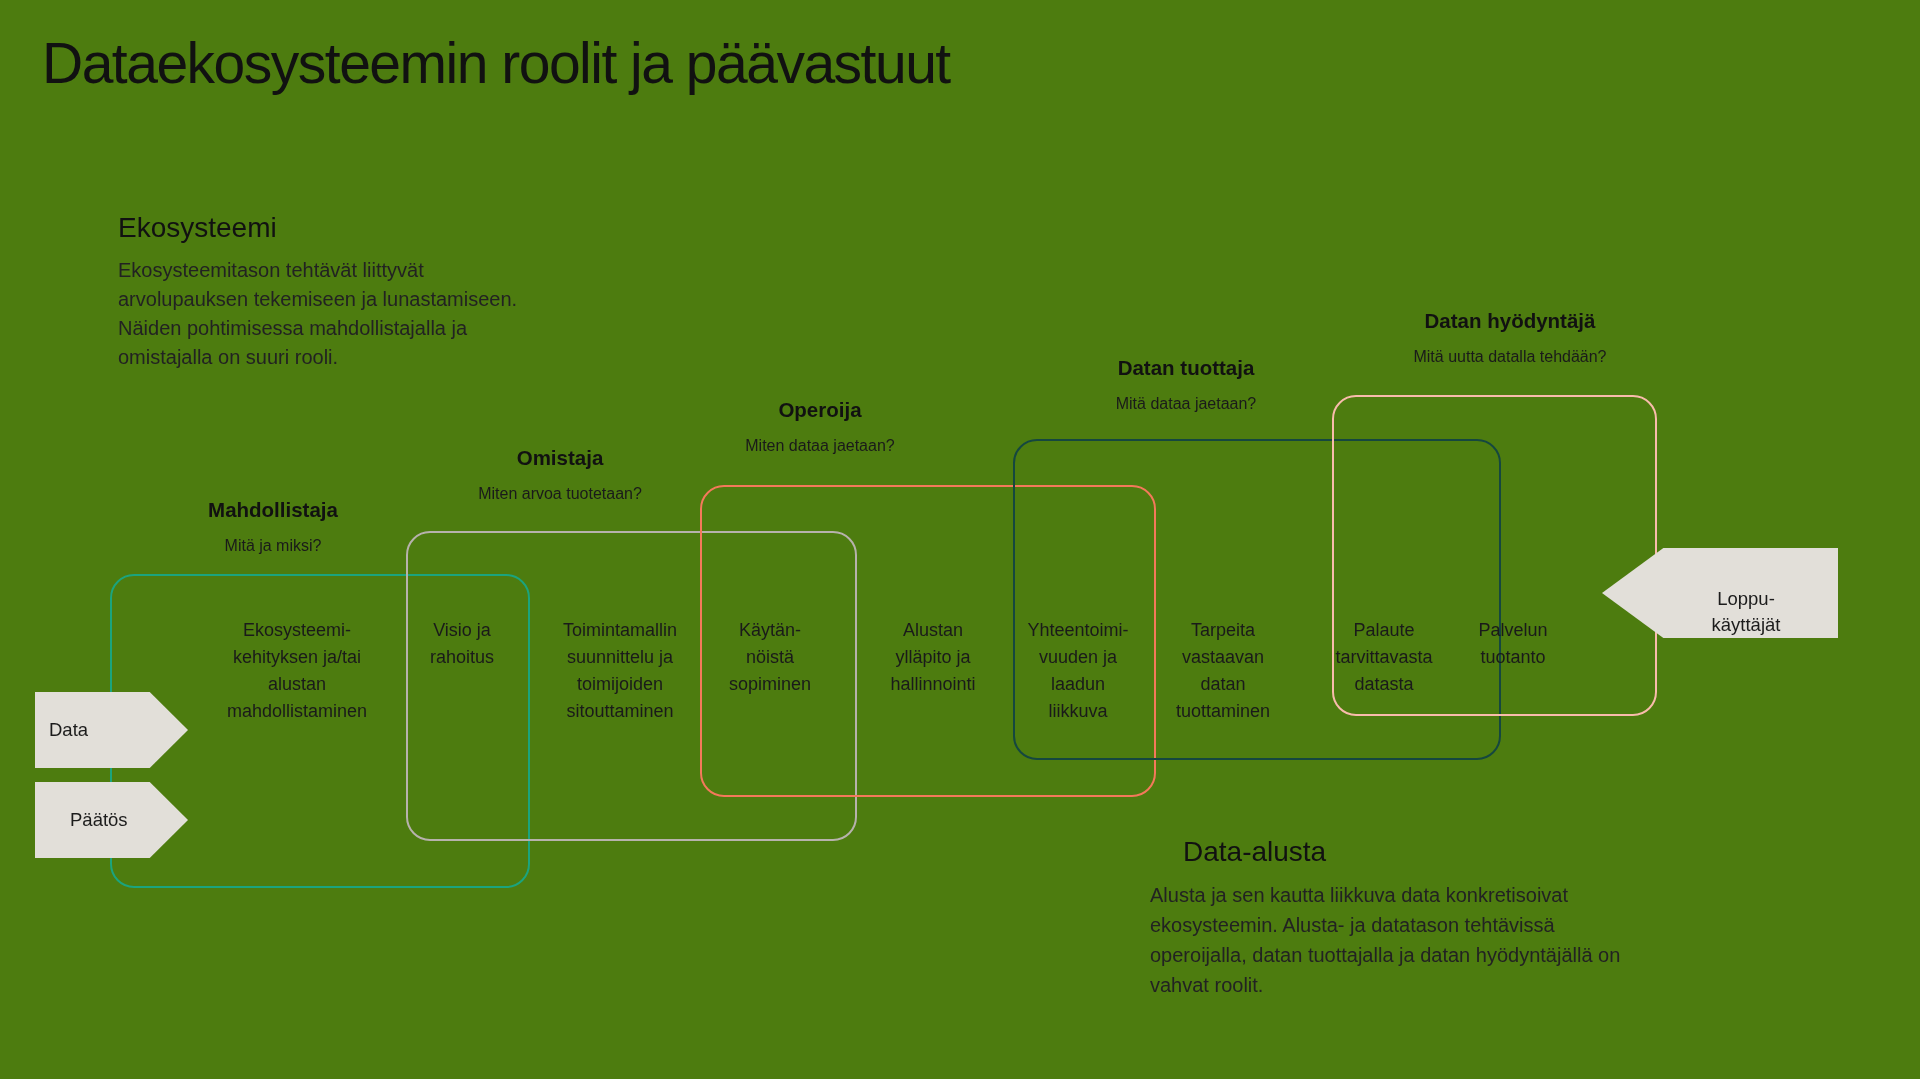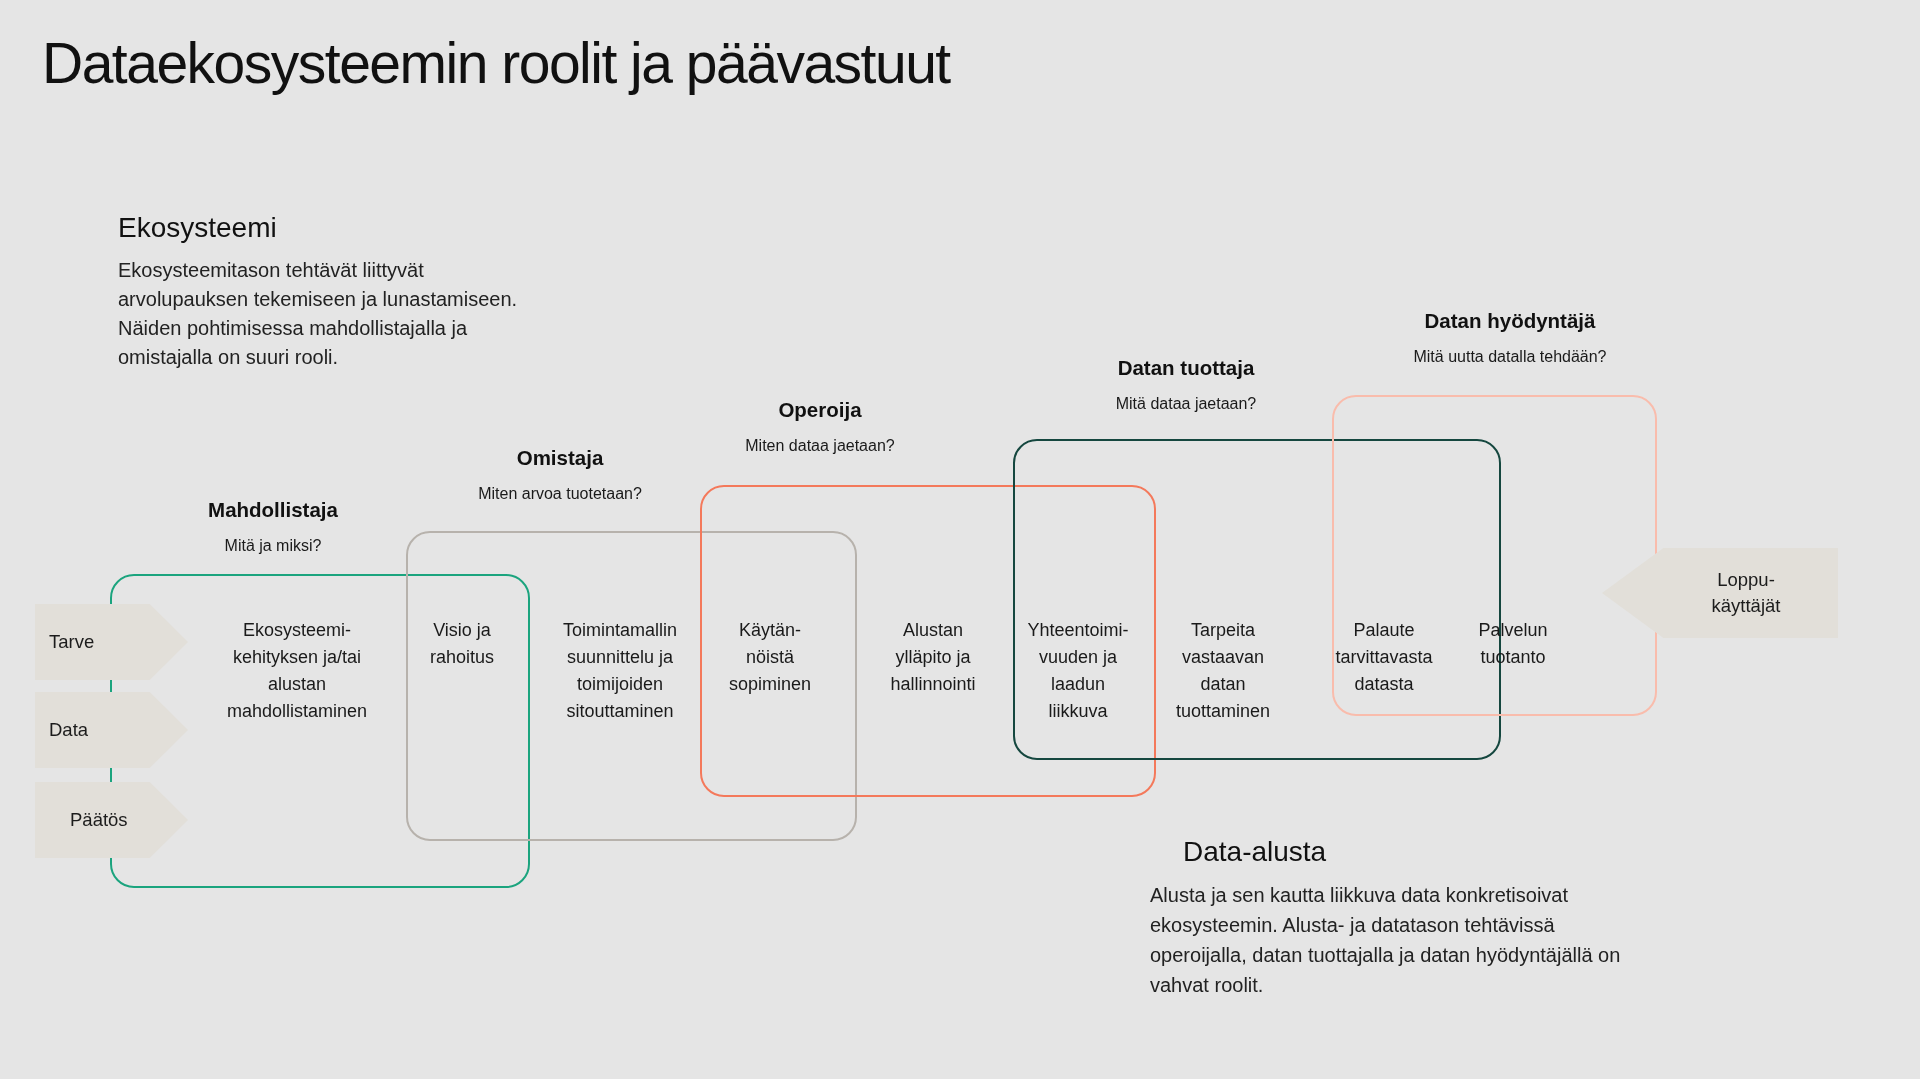--- a/index.html
+++ b/index.html
@@ -1,17 +1,17 @@
 <!DOCTYPE html>
 <html><head>
 <meta charset="utf-8">
 <style>
   html,body{margin:0;padding:0;background:#ffffff;}
   body{font-family:"Liberation Sans","DejaVu Sans",sans-serif;color:#1a1a1a;}
-  #canvas{position:relative;width:1920px;height:1079px;background:#e5e5e5;overflow:hidden;}
+  #canvas{position:relative;width:1920px;height:1079px;background:#4d7c0f;overflow:hidden;}
 
   .title{position:absolute;left:42px;top:30px;font-size:57px;font-weight:400;letter-spacing:-1.5px;color:#111;}
 
   .section-heading{position:absolute;font-size:28px;font-weight:400;color:#111;}
   .section-body{position:absolute;font-size:20px;line-height:29px;color:#222;}
 
   .role{position:absolute;text-align:center;width:360px;transform:translateX(-50%);}
   .role .name{font-weight:700;font-size:20.5px;line-height:26px;color:#111;}
   .role .q{font-size:16px;line-height:26px;margin-top:10px;color:#1a1a1a;}
 
@@ -24,21 +24,21 @@
 
   .task{position:absolute;top:617px;transform:translateX(-50%);text-align:center;
         font-size:18px;line-height:27px;white-space:pre-line;color:#1a1a1a;z-index:2;}
 
   .chev{position:absolute;background:#e2dfd9;display:flex;align-items:center;z-index:3;
         font-size:18.5px;color:#1c1c1c;}
   .chev.right{width:153px;height:76px;left:35px;padding-left:14px;box-sizing:border-box;
         clip-path:polygon(0 0,75% 0,100% 50%,75% 100%,0 100%);}
   .chev.left{width:236px;height:90px;left:1602px;top:548px;box-sizing:border-box;
         clip-path:polygon(0 50%,26% 0,100% 0,100% 100%,26% 100%);
-        justify-content:center;padding-left:52px;text-align:center;line-height:26px;white-space:pre-line;}
+        justify-content:center;padding-left:52px;text-align:center;line-height:26px;white-space:pre-line;align-items:flex-end;}
 </style>
 </head>
 <body>
 
 <div id="canvas">
 
   <div class="title">Dataekosysteemin roolit ja päävastuut</div>
 
   <div class="section-heading" style="left:118px;top:212px;">Ekosysteemi</div>
   <div class="section-body" style="left:118px;top:256px;width:432px;">Ekosysteemitason tehtävät liittyvät arvolupauksen tekemiseen ja lunastamiseen. Näiden pohtimisessa mahdollistajalla ja omistajalla on suuri rooli.</div>
@@ -93,23 +93,20 @@
   <div class="task" style="left:1223px;">Tarpeita
 vastaavan
 datan
 tuottaminen</div>
   <div class="task" style="left:1384px;">Palaute
 tarvittavasta
 datasta</div>
   <div class="task" style="left:1513px;">Palvelun
 tuotanto</div>
 
-  <div class="chev right" style="top:604px;">
-    <span>Tarve</span>
-  </div>
   <div class="chev right" style="top:692px;">
     <span>Data</span>
   </div>
   <div class="chev right" style="top:782px;padding-left:35px;">
     <span>Päätös</span>
   </div>
 
   <div class="chev left">
     <span>Loppu-
 käyttäjät</span>

